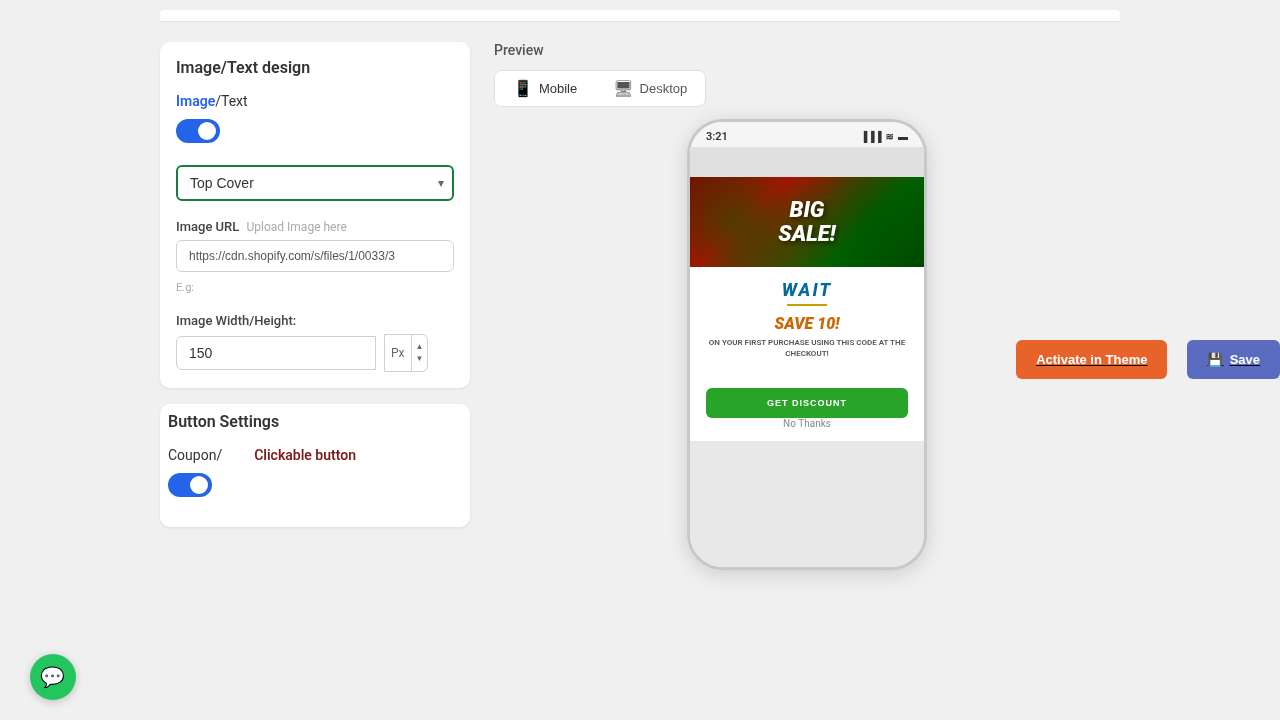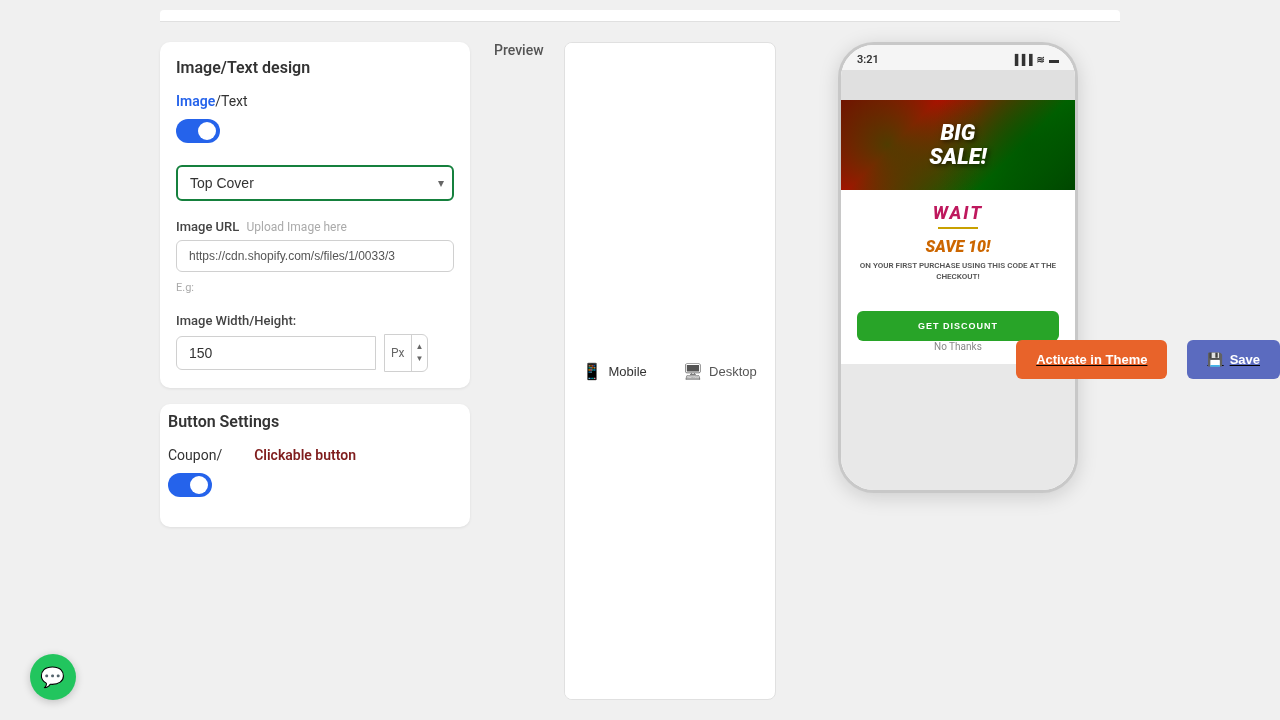--- a/index.html
+++ b/index.html
@@ -206,21 +206,22 @@
       font-size: 8px;
       color: #666;
       padding: 2px 4px;
       line-height: 1;
     }
 
     
     .right-panel {
       flex: 1;
       display: flex;
-      gap: 20px;
+      flex-direction: column;
+      gap: 12px;
     }
 
     .preview-label {
       font-size: 14px;
       color: #555;
       font-weight: 500;
     }
 
     .preview-tabs {
       display: flex;
@@ -328,21 +329,21 @@
 
     .popup-body {
       background: white;
       padding: 12px 16px;
       text-align: center;
     }
 
     .popup-wait {
       font-size: 18px;
       font-weight: 800;
-      color: #be185d;
+      color: #0369a1;
       margin-bottom: 4px;
       font-style: italic;
       letter-spacing: 2px;
     }
 
     .popup-divider {
       width: 40px;
       height: 2px;
       background: #c8a000;
       margin: 0 auto 8px auto;

